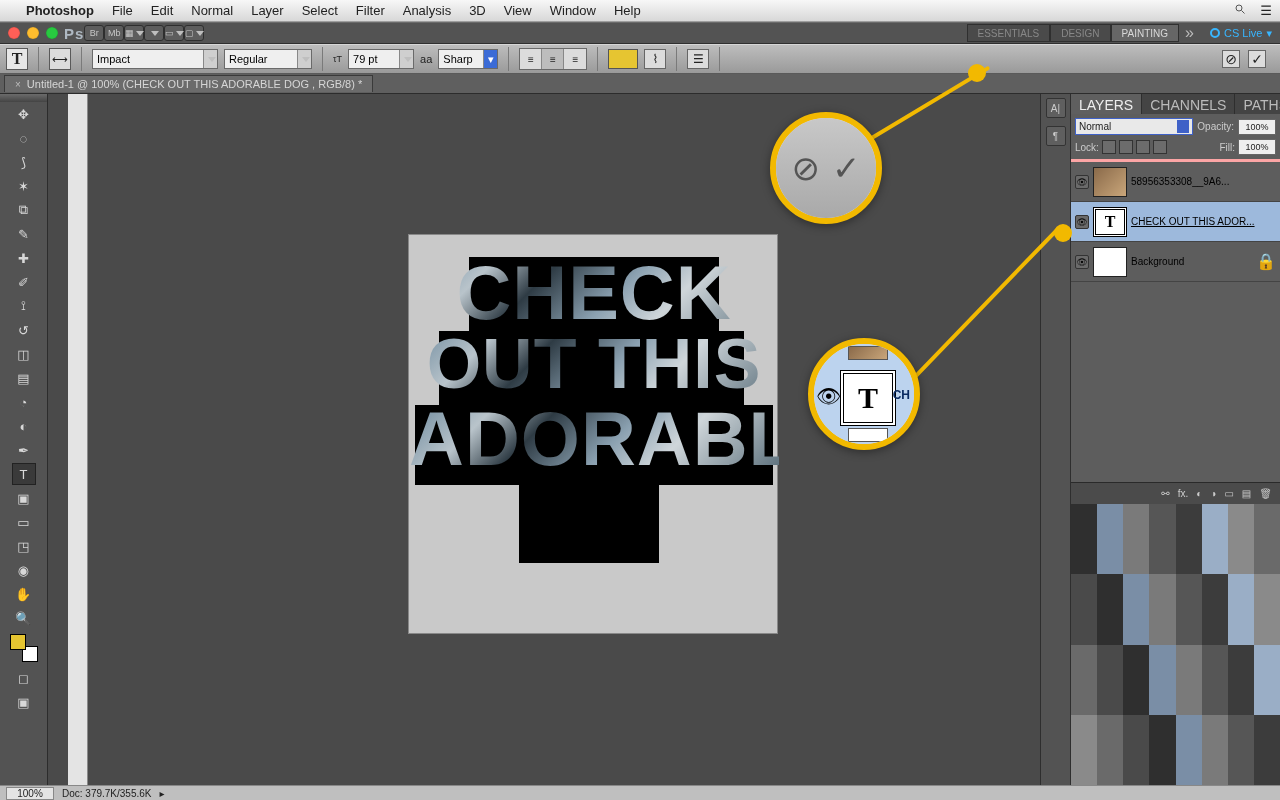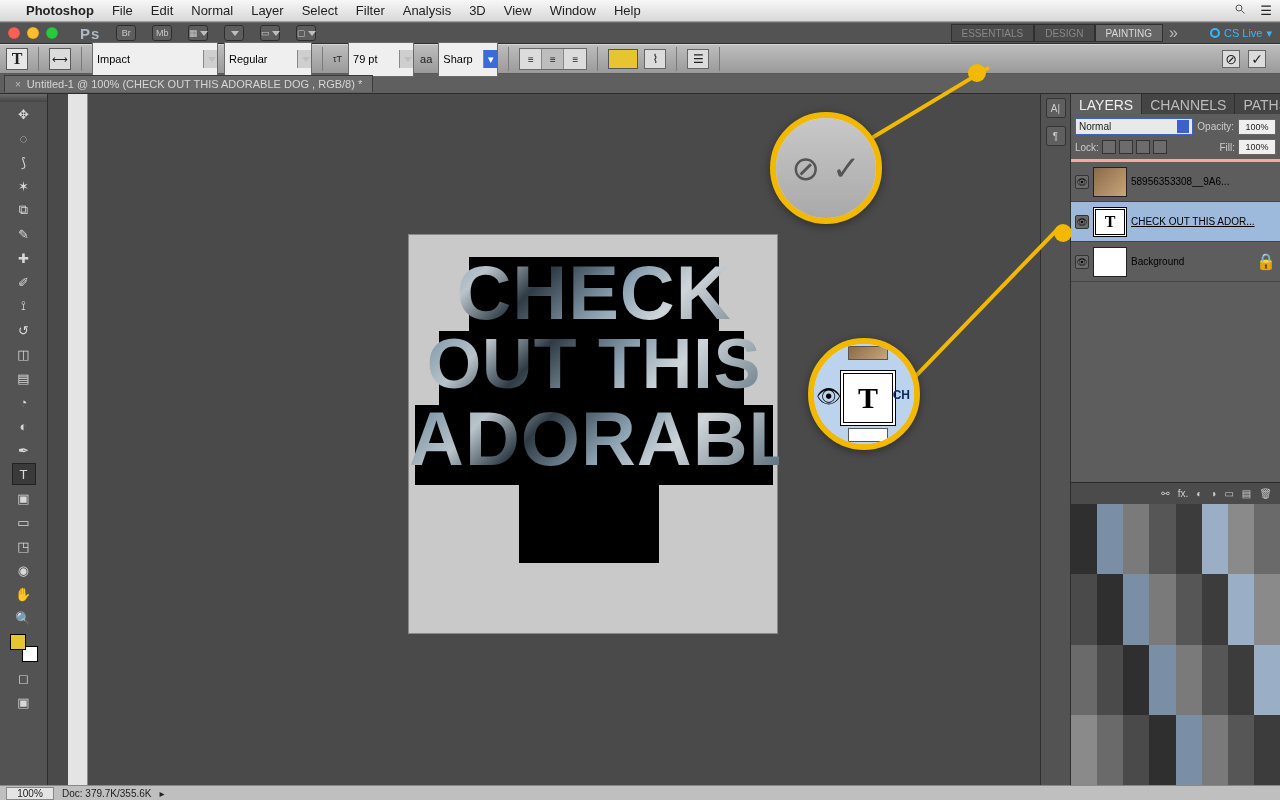--- a/index.html
+++ b/index.html
@@ -10,21 +10,21 @@
     display: flex; align-items: center; height: 22px; background: linear-gradient(#f7f7f7,#d8d8d8);
     border-bottom: 1px solid #9e9e9e; font-size: 13px; color: #222; padding: 0 8px; gap: 18px;
   }
   .mac-menubar .app { font-weight: 700; }
   .mac-menubar .right { margin-left: auto; display:flex; gap:14px; align-items:center;}
   .mac-menubar .apple { font-size: 15px; }
 
   
   .app-top {
     display:flex; align-items:center; height:22px; background:#535353; border-top:1px solid #6a6a6a;
-    border-bottom:1px solid #2f2f2f; padding:0 8px; gap:16px;
+    border-bottom:1px solid #2f2f2f; padding:0 8px; gap:0;
   }
   .traffic { display:flex; gap:7px; }
   .traffic span { width:12px;height:12px;border-radius:50%; display:inline-block; box-shadow:inset 0 0 1px rgba(0,0,0,.4);}
   .t-red{background:#ff5f57}.t-yel{background:#ffbd2e}.t-grn{background:#28c940}
   .app-top .ps { font-family:Arial; font-weight:700; color:#aeb8c2; font-size:15px; letter-spacing:1px; margin-left:6px;}
   .tiny-btn { width:20px;height:16px;border:1px solid #2e2e2e;background:#5d5d5d;border-radius:3px;display:inline-flex;align-items:center;justify-content:center;font-size:9px;color:#c8c8c8;}
   .dropdown-caret{ border-left:4px solid transparent;border-right:4px solid transparent;border-top:5px solid #bfbfbf; margin-left:2px;}
   .app-top .spacer{flex:1}
   .workspace-tabs{display:flex;align-items:center;gap:0;}
   .ws-tab{height:18px;padding:0 10px;font-size:10px;color:#888;border:1px solid #2f2f2f;background:#4a4a4a;display:flex;align-items:center;}
@@ -34,21 +34,21 @@
   .cslive .ring{width:10px;height:10px;border:2px solid #38b6ff;border-radius:50%;}
 
   
   .optbar{
     height:30px;background:linear-gradient(#bdbdbd,#9a9a9a);border-top:1px solid #d6d6d6;
     border-bottom:1px solid #5a5a5a;display:flex;align-items:center;padding:0 6px;gap:6px;font-size:11px;color:#222;
   }
   .tool-swatch{width:22px;height:22px;border:1px solid #5a5a5a;background:#e7e7e7;display:flex;align-items:center;justify-content:center;}
   .tool-swatch.T{font-family:Georgia,serif;font-weight:700;font-size:16px;}
   .vsep{width:1px;height:24px;background:#7a7a7a;margin:0 4px;}
-  .selectbox{display:flex;align-items:center;height:35px;border:1px solid #6a6a6a;background:#efefef;font-size:11px;}
+  .selectbox{display:flex;height:20px;border:1px solid #6a6a6a;background:#efefef;font-size:11px;}
   .selectbox input{border:0;background:transparent;font-size:11px;height:18px;padding:0 4px;outline:none;}
   .selectbox .caret{width:14px;height:18px;background:#cfcfcf;border-left:1px solid #888;display:flex;align-items:center;justify-content:center;}
   .anti-alias .caret{background:#3b6bd6;}
   .align-group{display:flex;border:1px solid #6a6a6a;}
   .align-group span{width:22px;height:20px;display:flex;align-items:center;justify-content:center;background:#dcdcdc;border-right:1px solid #888;font-size:10px;}
   .align-group span:last-child{border-right:0;}
   .align-group span.on{background:#bdbdbd;}
   .color-swatch{width:30px;height:20px;border:1px solid #555;}
   .warp-btn,.panel-btn{width:22px;height:20px;border:1px solid #666;background:#dcdcdc;display:flex;align-items:center;justify-content:center;font-size:12px;}
   .commit-group{display:flex;gap:8px;margin-left:auto;margin-right:8px;}

